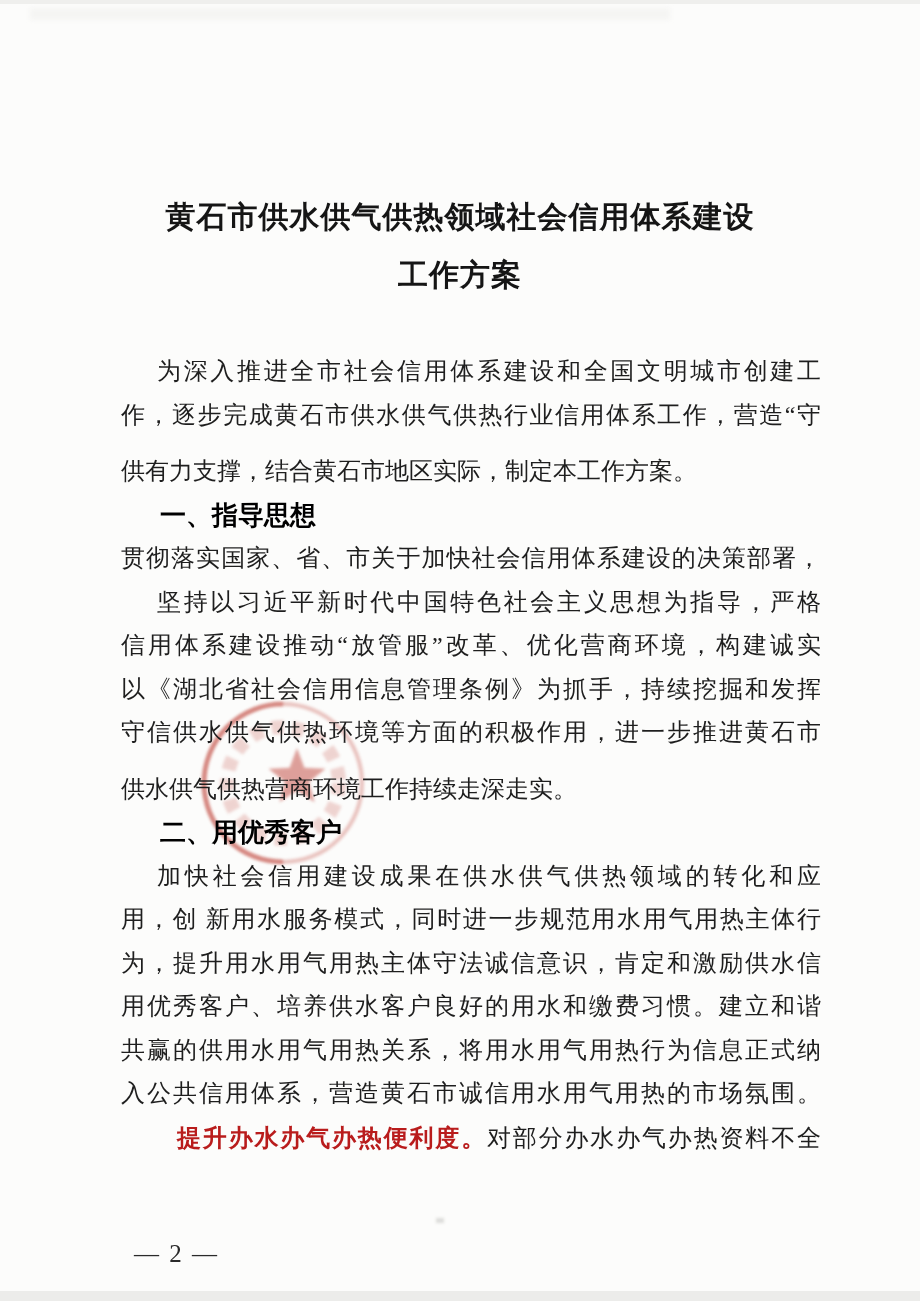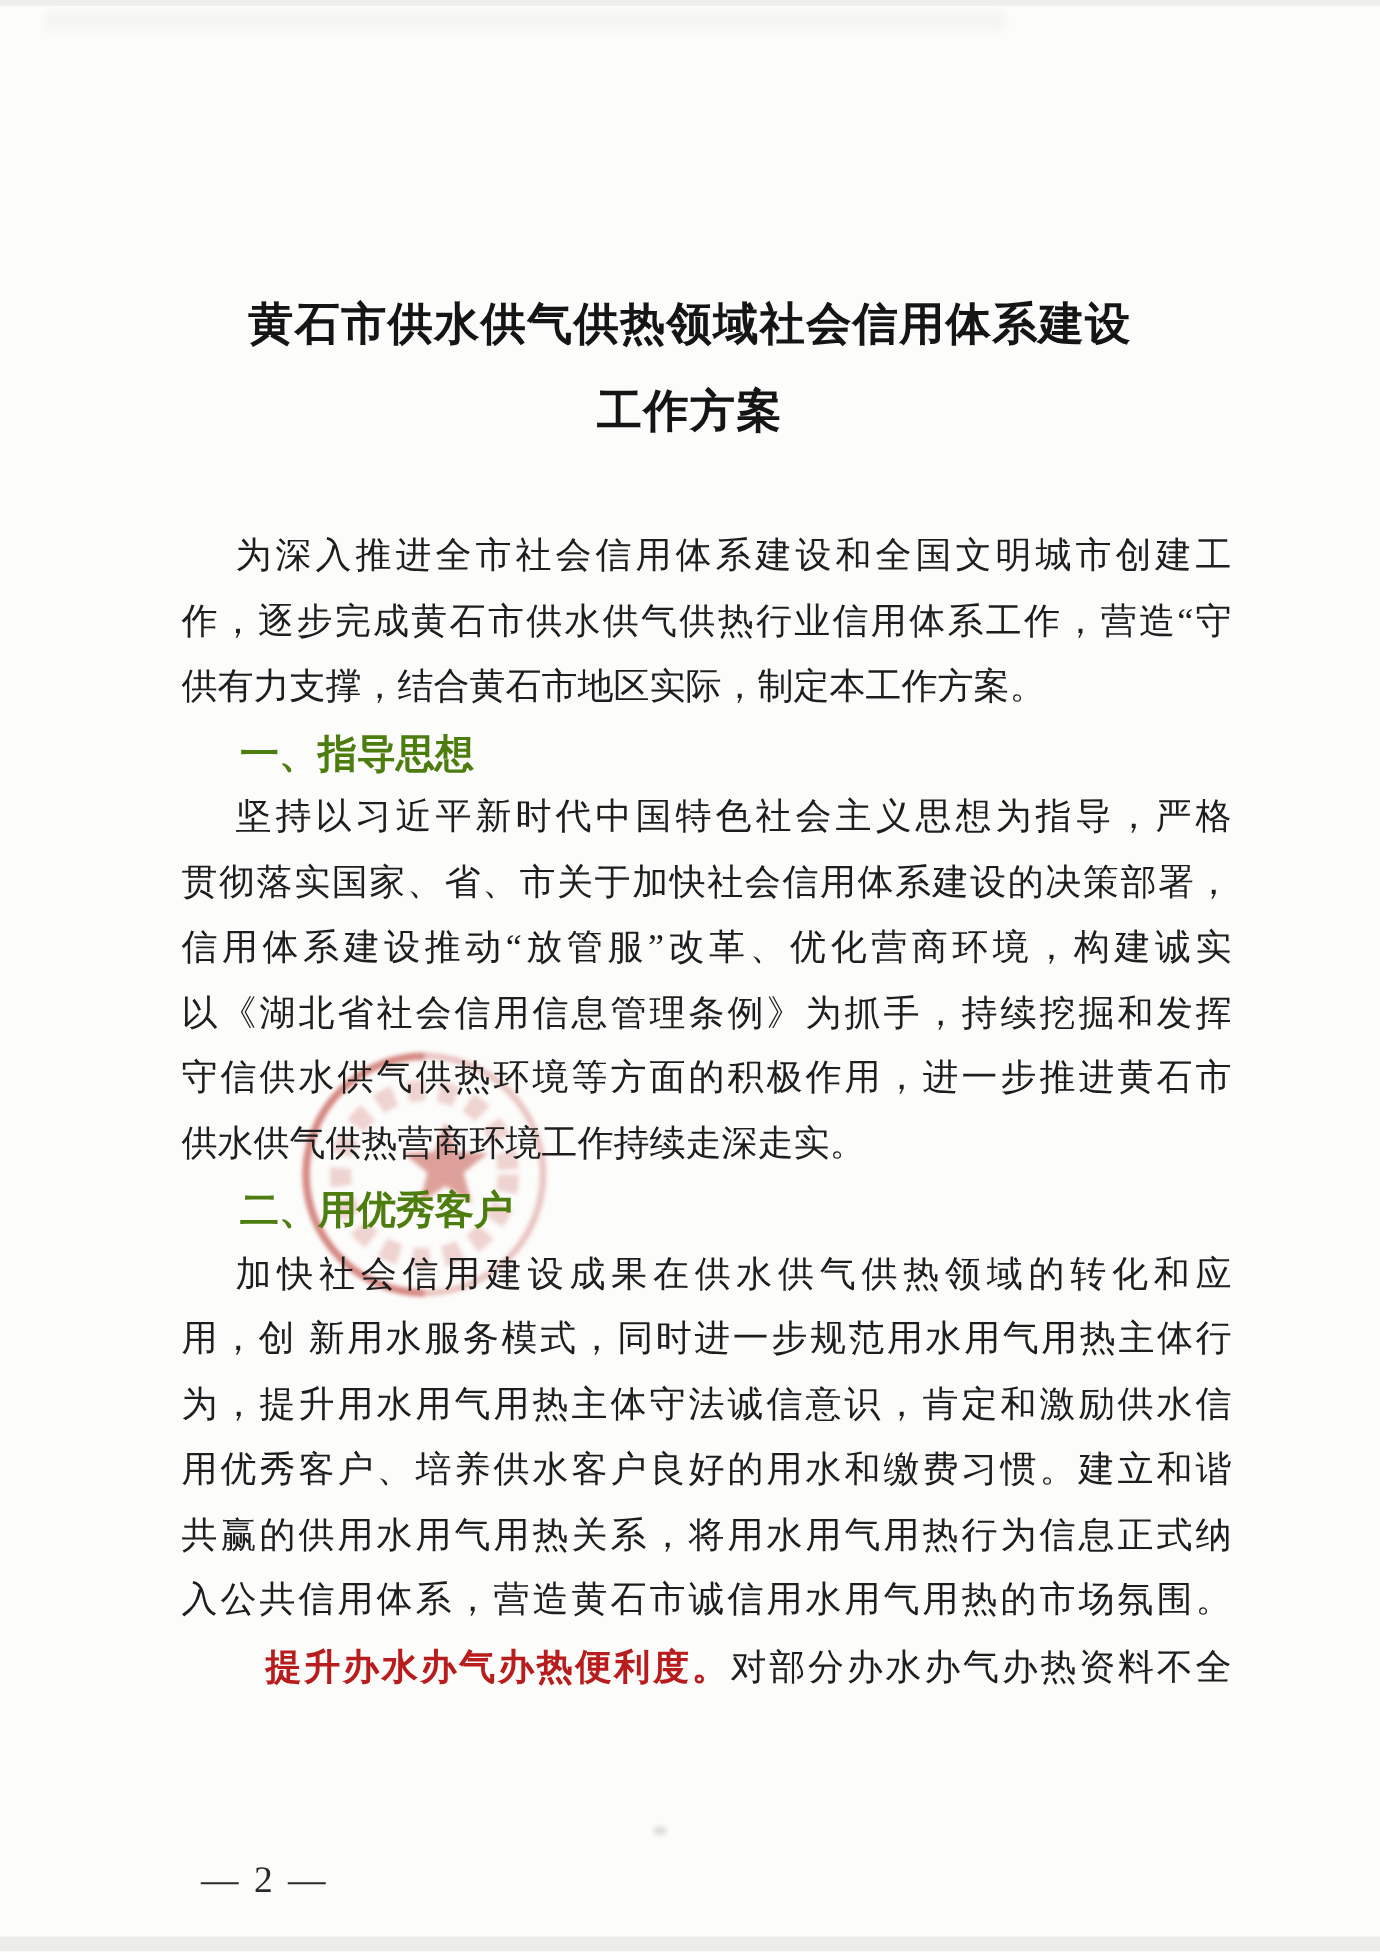--- a/index.html
+++ b/index.html
@@ -71,29 +71,30 @@
     text-align-last: justify;
     overflow: hidden;
     white-space: nowrap;
   }
   .ln.first {
     text-indent: 36px;
   }
   .ln.end {
     text-align: center;
     text-align-last: left;
+    margin-top: 13px;
   }
   .ln.heading {
     font-family: "Liberation Sans", sans-serif;
     font-weight: bold;
     font-size: 26px;
     text-align: left;
     text-align-last: left;
     text-indent: 39px;
-    color: #4d7c0f;
+    color: #000000;
   }
   .bold-lead {
     font-family: "Liberation Sans", sans-serif;
     font-weight: bold;
     color: #b91c1c;
     margin-left: 20px;
   }
   
   .page-number {
     position: absolute;
@@ -140,22 +141,22 @@
 <div class="doc-title">
   <div>黄石市供水供气供热领域社会信用体系建设</div>
   <div>工作方案</div>
 </div>
 
 <div class="doc-body">
   <div class="ln first">为深入推进全市社会信用体系建设和全国文明城市创建工</div>
   <div class="ln">作，逐步完成黄石市供水供气供热行业信用体系工作，营造“守</div>
   <div class="ln end">供有力支撑，结合黄石市地区实际，制定本工作方案。</div>
   <div class="ln heading">一、指导思想</div>
+  <div class="ln">贯彻落实国家、省、市关于加快社会信用体系建设的决策部署，</div>
   <div class="ln first">坚持以习近平新时代中国特色社会主义思想为指导，严格</div>
-  <div class="ln">贯彻落实国家、省、市关于加快社会信用体系建设的决策部署，</div>
   <div class="ln">信用体系建设推动“放管服”改革、优化营商环境，构建诚实</div>
   <div class="ln">以《湖北省社会信用信息管理条例》为抓手，持续挖掘和发挥</div>
   <div class="ln">守信供水供气供热环境等方面的积极作用，进一步推进黄石市</div>
   <div class="ln end">供水供气供热营商环境工作持续走深走实。</div>
   <div class="ln heading">二、用优秀客户</div>
   <div class="ln first">加快社会信用建设成果在供水供气供热领域的转化和应</div>
   <div class="ln">用，创 新用水服务模式，同时进一步规范用水用气用热主体行</div>
   <div class="ln">为，提升用水用气用热主体守法诚信意识，肯定和激励供水信</div>
   <div class="ln">用优秀客户、培养供水客户良好的用水和缴费习惯。建立和谐</div>
   <div class="ln">共赢的供用水用气用热关系，将用水用气用热行为信息正式纳</div>

